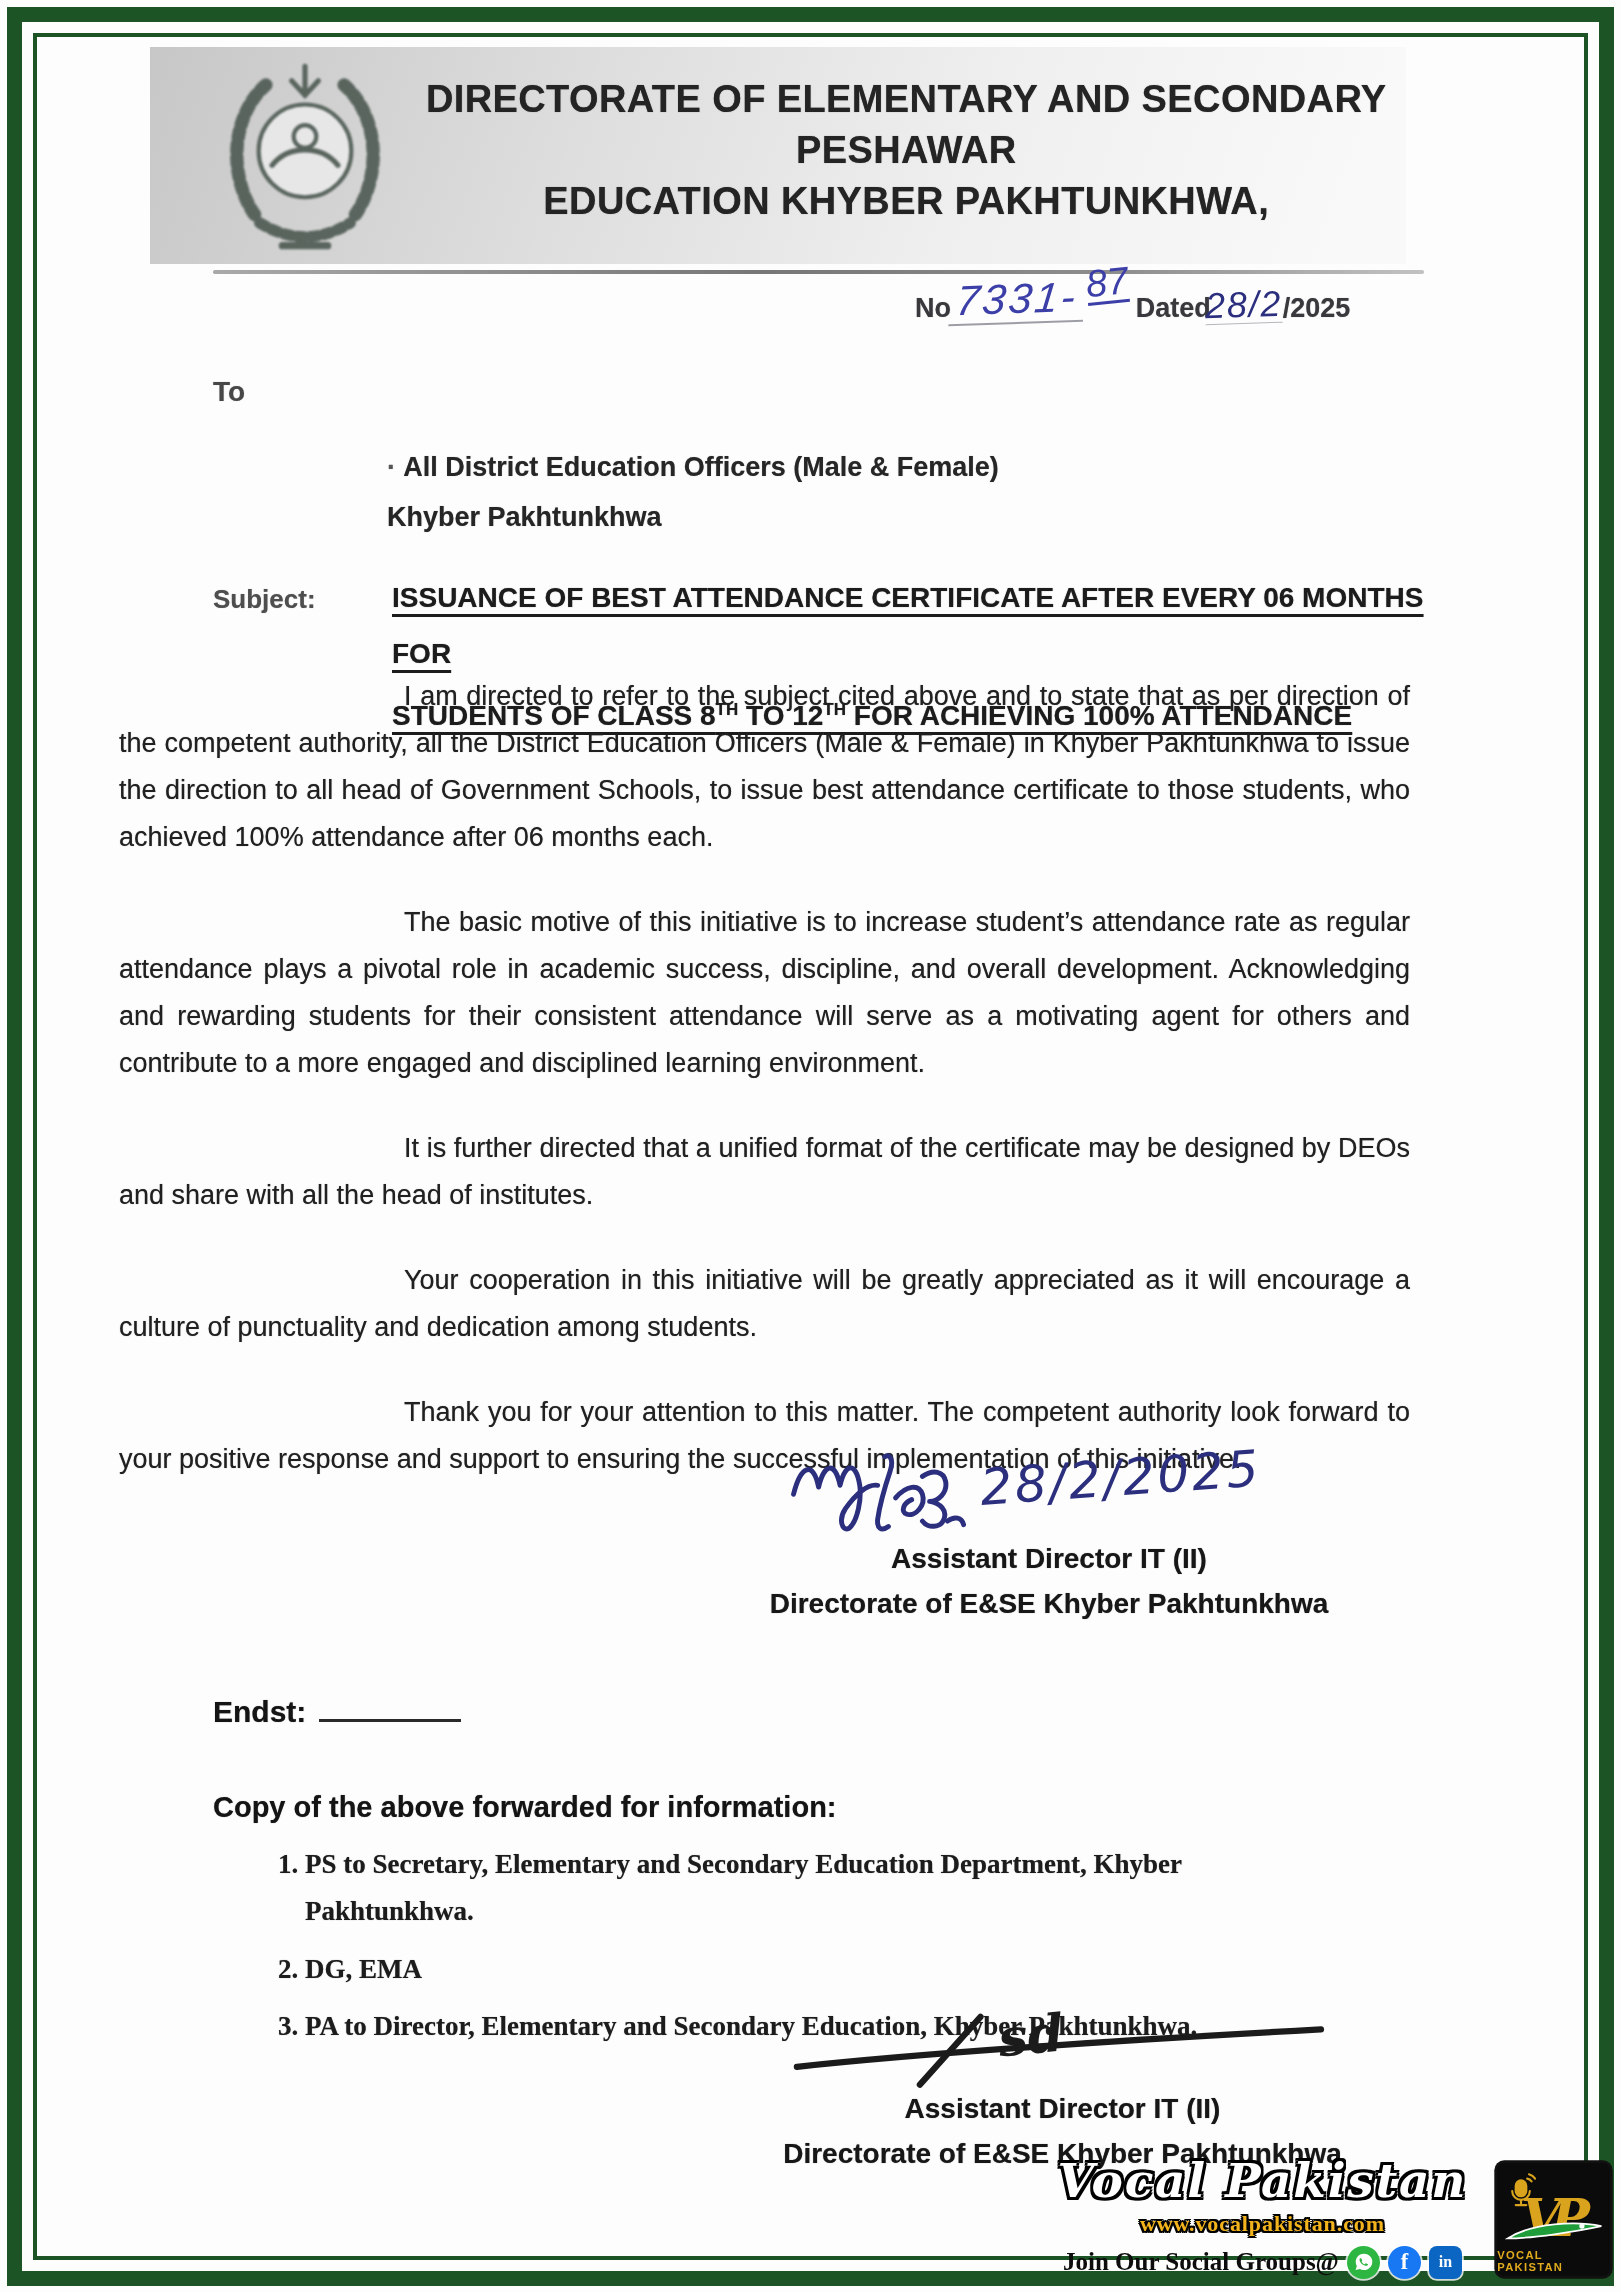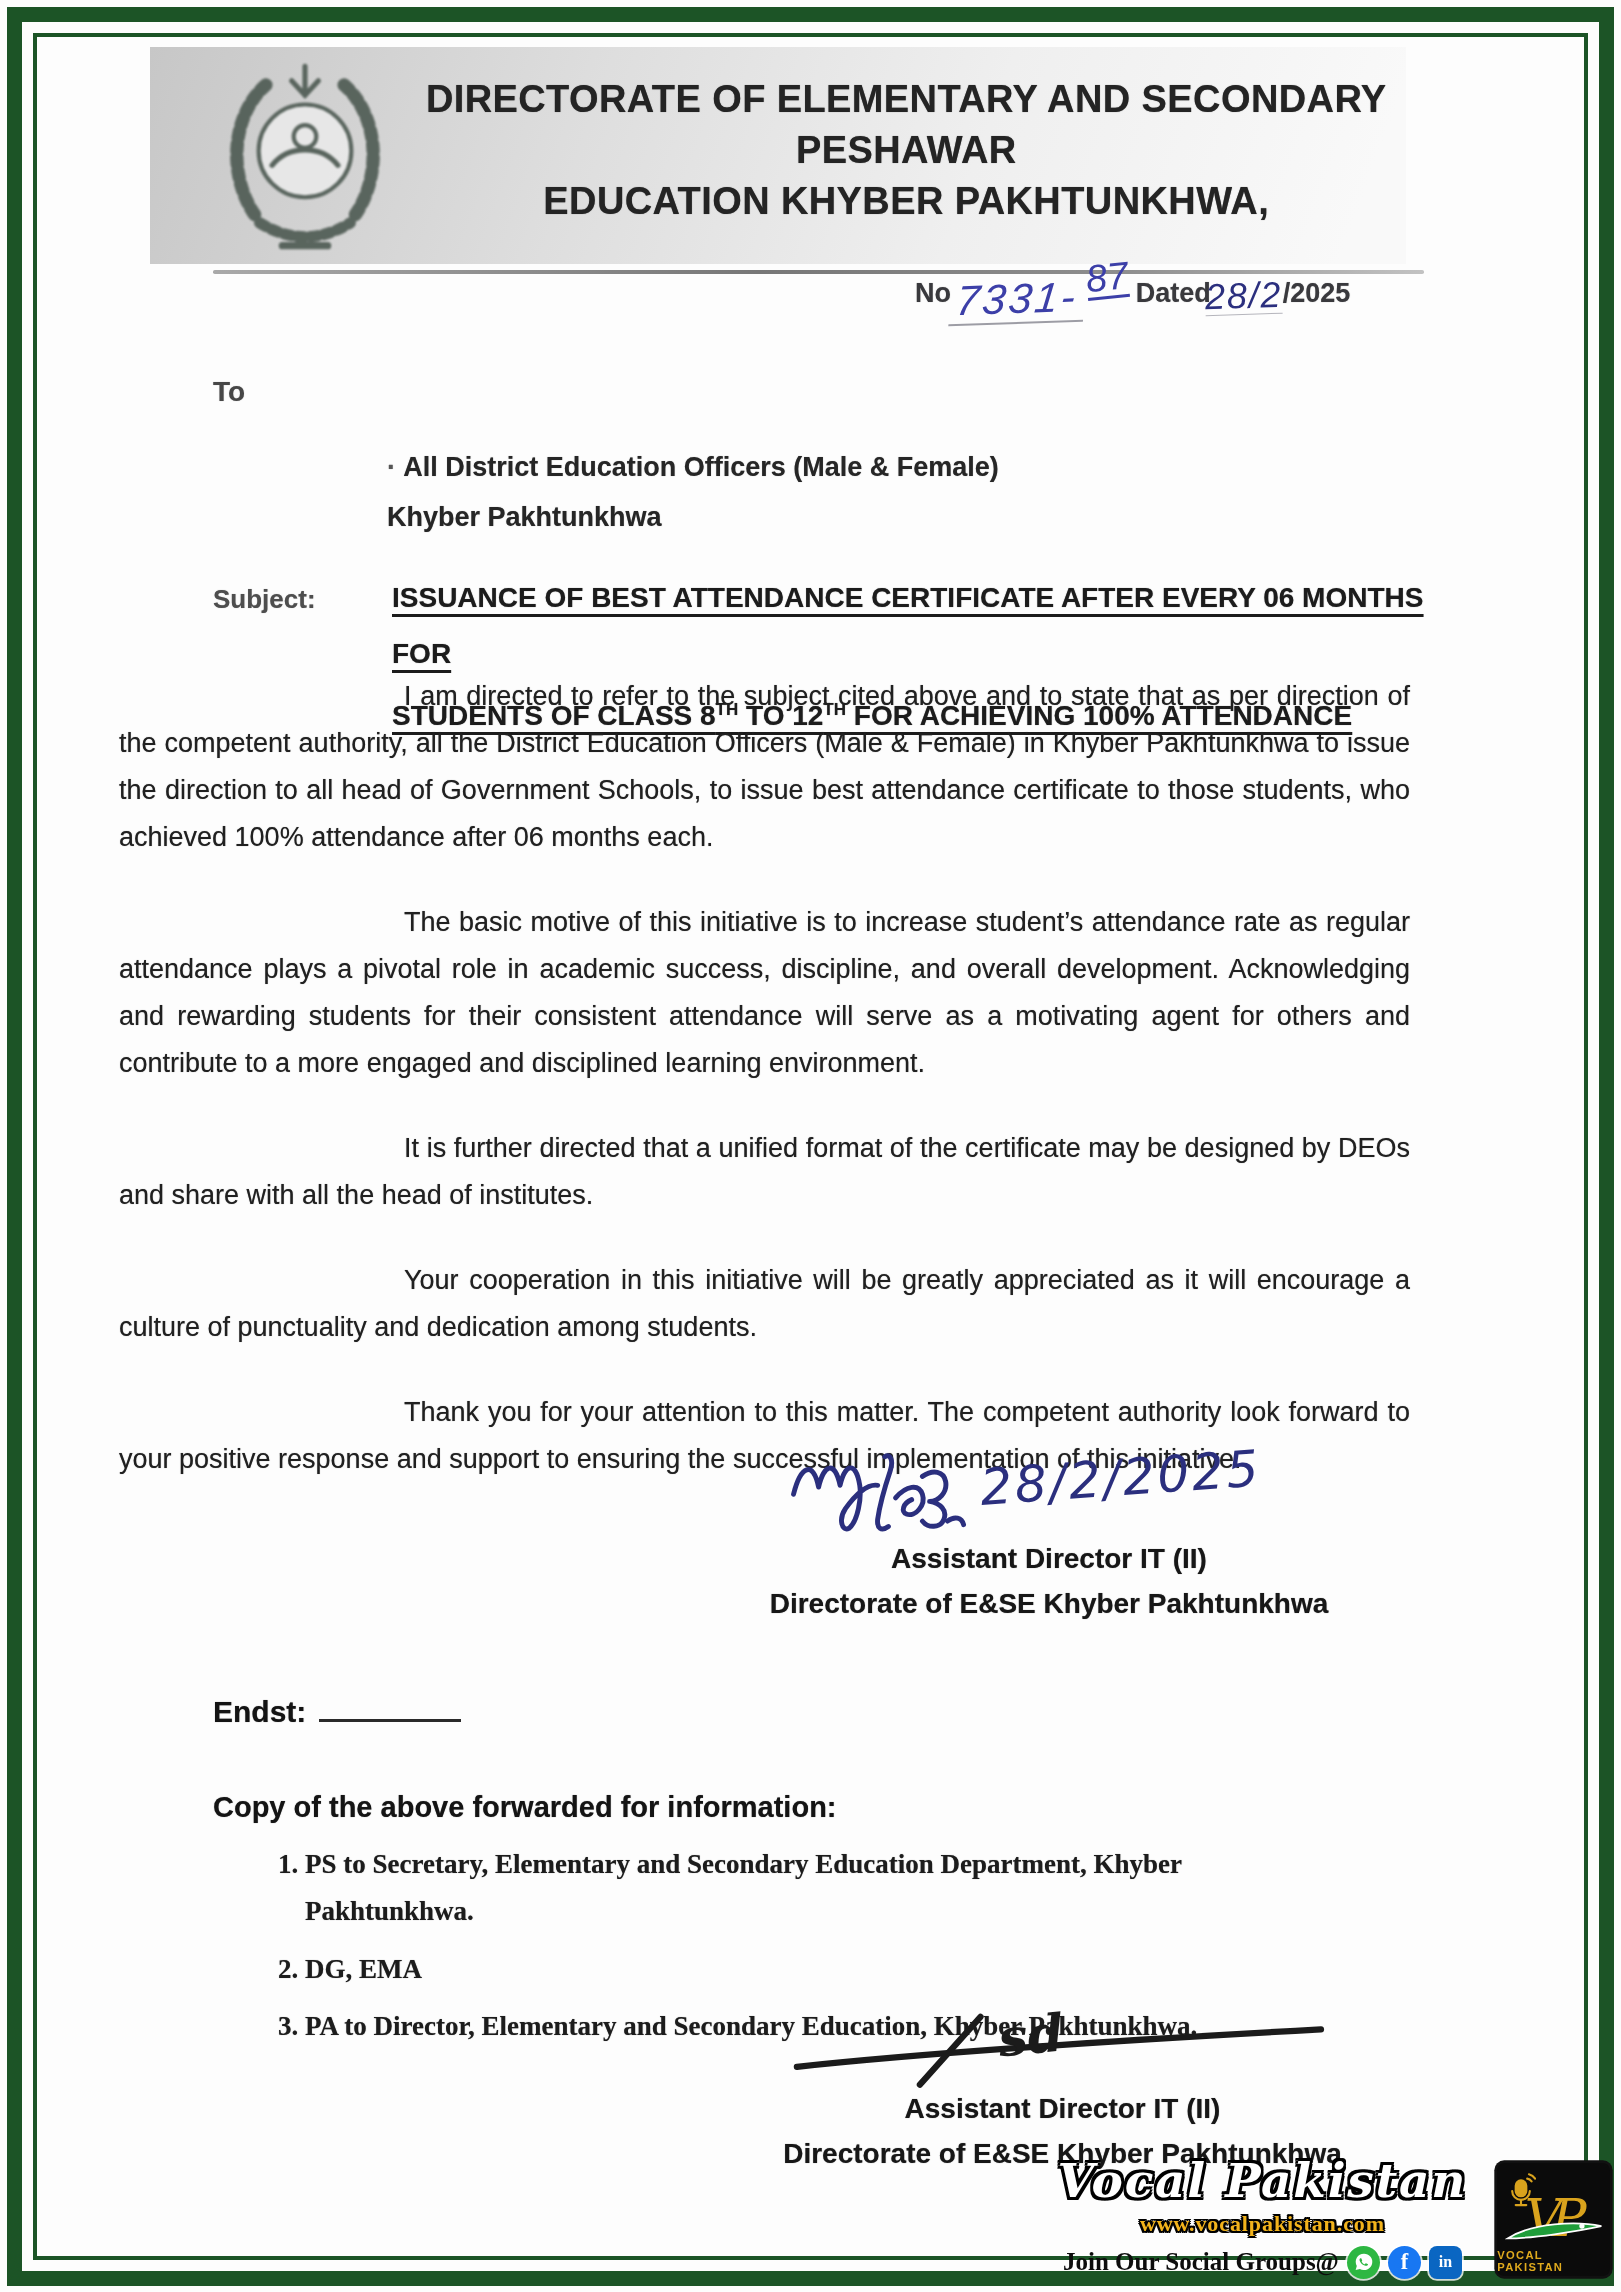--- a/index.html
+++ b/index.html
@@ -26,21 +26,21 @@
     position:absolute; left:269px; right:12.5px; top:27px; text-align:center;
     font-weight:bold; color:#242424; letter-spacing:0.4px;
     text-shadow:0 0 0.9px rgba(20,20,20,.6);
   }
   .org-line { display:block; font-size:38px; line-height:51px; }
 
   .rule { position:absolute; left:213px; top:270px; width:1211px; height:3.6px;
     background:linear-gradient(90deg,#a9a9a9,#777 45%,#8e8e8e 75%,#c2c2c2); border-radius:1.8px; }
 
   
-  .ref-line { position:absolute; left:915px; top:278px; display:flex; align-items:flex-start; white-space:nowrap; }
+  .ref-line { position:absolute; left:915px; top:278px; display:flex; align-items:flex-end; white-space:nowrap; }
   .print-txt { font-size:27px; font-weight:600; color:#39393d; text-shadow:0 0 0.9px rgba(40,40,40,.5); }
   .hw-no {
     font-size:42px; font-style:italic; color:#3c3fa8; line-height:1;
     transform:skewX(-8deg) rotate(-2deg); padding:0 7.2px 1.8px 5.4px;
     border-bottom:2.7px solid #9d9da5; letter-spacing:2.7px;
   }
   .hw-sup {
     font-size:38px; font-style:italic; color:#3c3fa8; position:relative; top:-19.7px;
     border-bottom:3.6px solid #3c3fa8; margin:0 7.2px 0 1.8px; transform:rotate(-6deg); line-height:1;
   }
@@ -109,21 +109,21 @@
   .soc-ic { width:33px; height:33px; border-radius:50%; display:inline-flex; align-items:center; justify-content:center;
     color:#fff; font-size:19px; font-weight:bold; box-shadow:0 0 0 1.8px rgba(255,255,255,.8); }
   .ic-wa { background:#2db742; }
   .ic-fb { background:#1877f2; font-family:"Liberation Serif", serif; font-size:22.4px; }
   .ic-li { background:#0a66c2; border-radius:8px; font-size:16px; letter-spacing:0; }
   .wm-logo {
     width:113px; height:113px; background:#0b0b0b; border-radius:7.2px; position:relative;
     display:flex; flex-direction:column; align-items:center; justify-content:center;
     box-shadow:0 0 0 2.7px #111;
   }
-  .wm-monogram { font-family:"DejaVu Serif", serif; font-weight:normal; font-style:italic;
+  .wm-monogram { font-family:"DejaVu Serif", serif; font-weight:bold; font-style:italic;
     font-size:52px; line-height:48px; color:#d9a31d; letter-spacing:-10.7px; margin-left:-7.2px;margin-top:32px; }
   .wm-swoosh { position:absolute; left:7.2px; top:56px; }
   .wm-mic { position:absolute; left:9px; top:10.7px; }
   .wm-caption { font-size:11.2px; font-weight:bold; color:#e0ab1e; letter-spacing:1.3px; margin-top:7.2px; }
   .wm-bar { width:57px; height:2.7px; background:#b8891a; opacity:.75; margin-top:2.7px; border-radius:1.8px; }
 </style>
 </head>
 <body>
 
 <div class="page">

